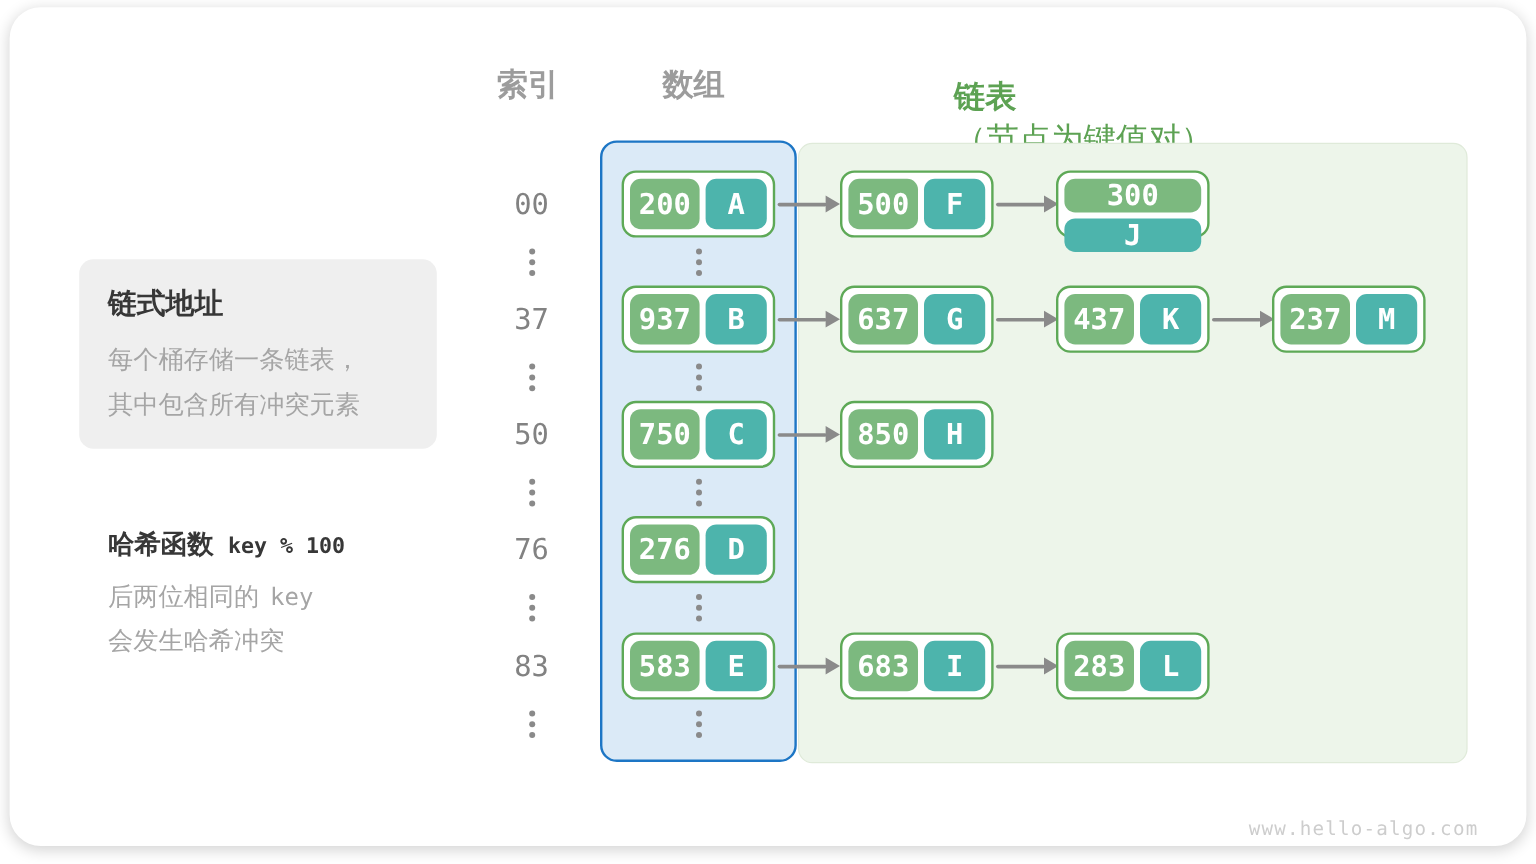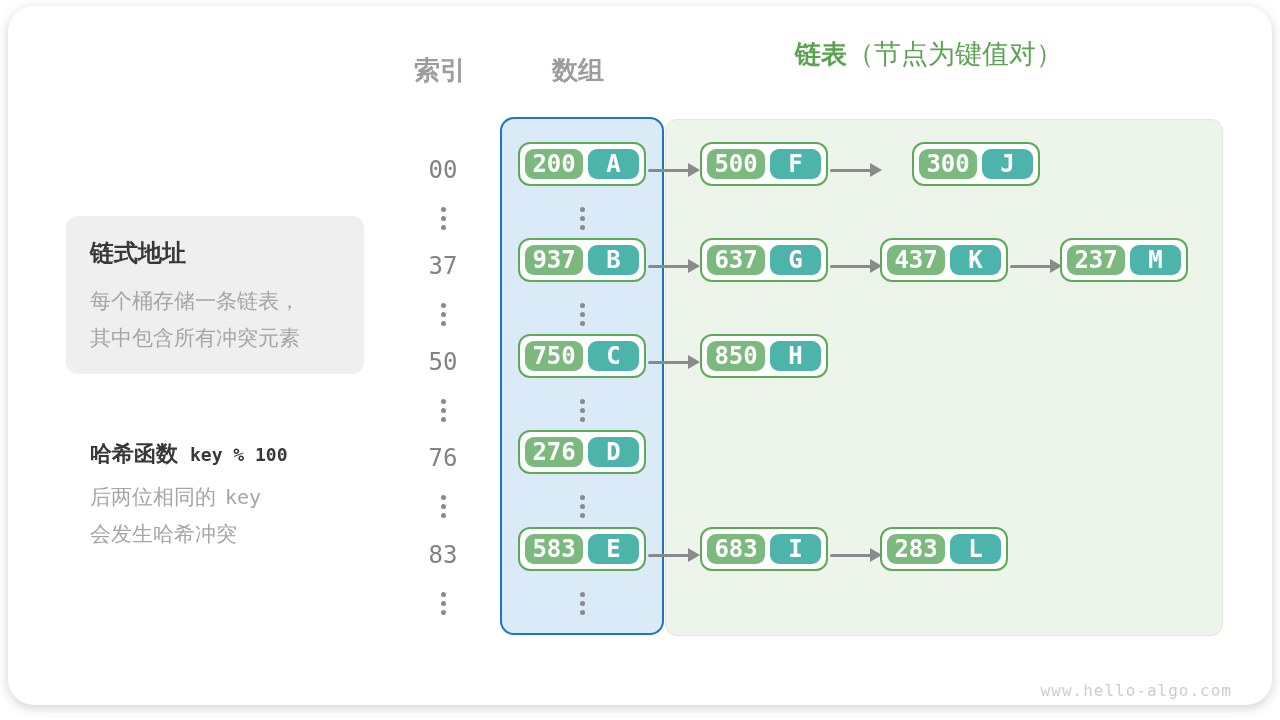--- a/index.html
+++ b/index.html
@@ -36,21 +36,21 @@
 
   
   .array-box{left:492px;top:111px;width:164px;height:518px;
     background:var(--array-box-bg);
     border:2.5px solid var(--array-box-border);border-radius:14px;}
   .list-region{left:657px;top:113px;width:558px;height:517px;
     background:var(--list-region-bg);
     border:1px solid var(--list-region-border);border-radius:12px;}
 
   
-  .kv-node{width:128px;height:44px;background:#ffffff;
+  .kv-node{width:128px;height:56px;background:#ffffff;
     border:2px solid var(--node-border);border-radius:12px;
     display:flex;gap:5px;padding:5px;}
   .kv-node .cell{border-radius:9px;display:flex;align-items:center;justify-content:center;
     color:#ffffff;font-family:"DejaVu Sans Mono","Liberation Mono",monospace;
     font-weight:bold;font-size:24px;}
   .kv-node .key{flex:8;background:var(--node-key-bg);}
   .kv-node .val{flex:7;background:var(--node-value-bg);}
 
   
   .idx-label{width:68px;height:30px;line-height:30px;text-align:center;
@@ -88,21 +88,21 @@
     font-size:16px;color:var(--watermark-gray);letter-spacing:1px;}
 </style>
 </head>
 <body>
 
 <div class="canvas">
   <div class="figure-card">
 
     <div class="abs col-header" style="left:392px;top:47px;width:80px;">索引</div>
     <div class="abs col-header" style="left:530px;top:47px;width:80px;">数组</div>
-    <div class="abs list-header" style="left:787px;top:30px;">
+    <div class="abs list-header" style="left:787px;top:57px;flex-direction:column;">
       <span class="hl-main">链表</span>
         <span class="hl-note">（节点为键值对）</span>
     </div>
 
     <div class="abs list-region"></div>
     <div class="abs array-box"></div>
 
     <div class="abs note-card">
       <div class="nc-title">链式地址</div>
       <div class="nc-body">
@@ -125,21 +125,21 @@
     <div class="abs kv-node" style="left:510px;top:136px;">
       <span class="cell key">200</span>
       <span class="cell val">A</span>
     </div>
     <div class="abs arrow" style="left:640px;top:156px;"></div>
     <div class="abs kv-node" style="left:692px;top:136px;">
       <span class="cell key">500</span>
       <span class="cell val">F</span>
     </div>
     <div class="abs arrow" style="left:822px;top:156px;"></div>
-    <div class="abs kv-node" style="left:904px;top:136px;">
+    <div class="abs kv-node" style="left:872px;top:136px;flex-direction:column;">
       <span class="cell key">300</span>
       <span class="cell val">J</span>
     </div>
 
     <div class="abs vdots" style="left:432px;top:201px;">
         <i></i>
         <i></i>
         <i></i>
       </div>
     <div class="abs vdots" style="left:571px;top:201px;">

